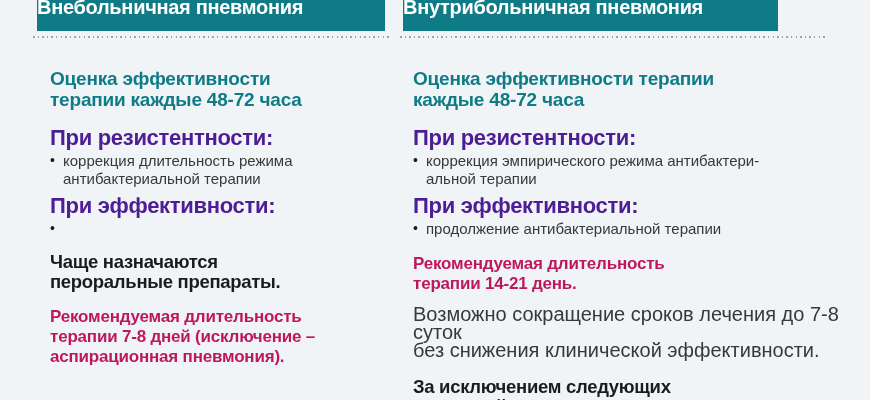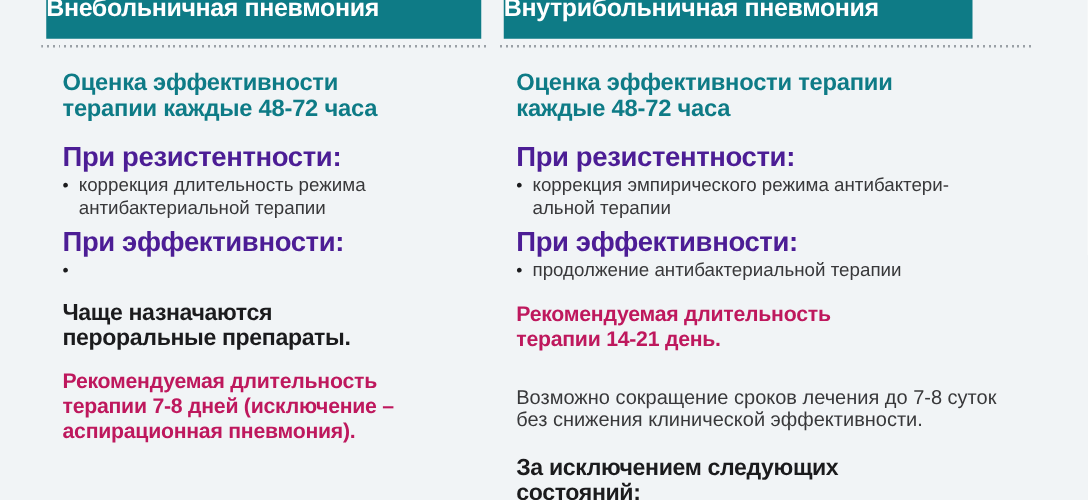--- a/index.html
+++ b/index.html
@@ -41,21 +41,21 @@
     top: 36px;
     height: 2px;
     background: repeating-linear-gradient(90deg, #9aa0a6 0 1.5px, transparent 1.5px 4.6px);
   }
   .dotted-rule-left  { left: 33px;  width: 357px; }
   .dotted-rule-right { left: 400px; width: 426px; }
 
   
   .col-content {
     position: absolute;
-    top: 2px;
+    top: 14px;
   }
   .col-content-left  { left: 50px;  width: 340px; }
   .col-content-right { left: 413px; width: 430px; }
 
   .eval-heading {
     margin-top: 54px;
     color: #0e7b86;
     font-size: 19px;
     line-height: 21px;
     font-weight: 700;
@@ -106,23 +106,23 @@
     color: #be185d;
     font-size: 17px;
     line-height: 20px;
     font-weight: 700;
     letter-spacing: -0.2px;
     white-space: pre-line;
   }
   .duration-note.right { margin-top: 16px; }
 
   .plain-paragraph {
-    margin-top: 28px;
+    margin-top: 11px;
     color: #38383a;
-    font-size: 16px;
+    font-size: 20px;
     line-height: 18px;
     white-space: pre-line;
   }
 </style>
 </head>
 <body>
 
 <div class="page">
 
   <div class="col-header col-header-left">

